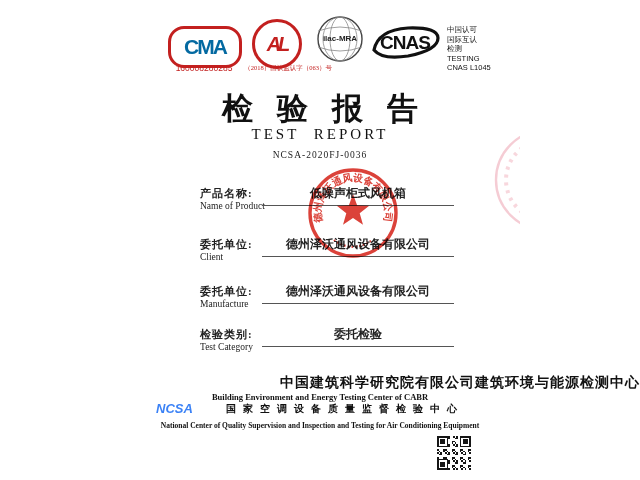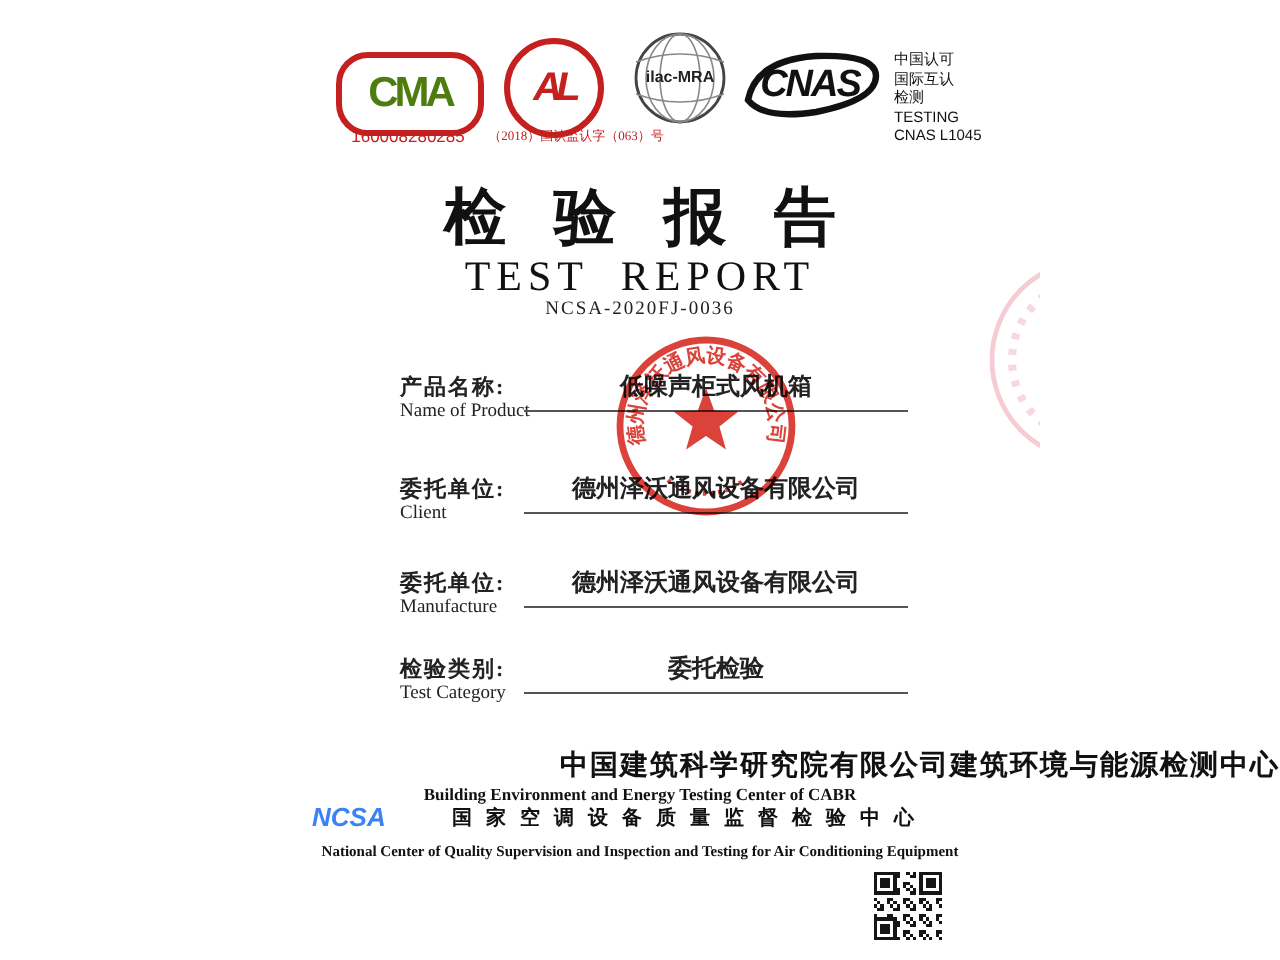--- a/index.html
+++ b/index.html
@@ -3,41 +3,41 @@
 <meta charset="utf-8">
 <style>
   html,body{margin:0;padding:0;}
   body{width:640px;height:480px;background:#ffffff;overflow:hidden;
        font-family:"Liberation Serif","DejaVu Serif",serif;color:#1c1c1c;}
   .page{position:absolute;left:0;top:0;width:640px;height:480px;background:#fff;}
   .abs{position:absolute;}
 
   
   .cma{left:168px;top:26px;width:68px;height:36px;border:3px solid #c3201f;border-radius:16px;
-       display:flex;align-items:center;justify-content:center;color:#4d7c0f;
+       display:flex;align-items:center;justify-content:center;color:#0369a1;
        font-family:"Liberation Sans",sans-serif;font-weight:bold;font-size:21px;letter-spacing:-2px;}
   .cma-num{left:166px;top:63px;width:76px;color:#c3201f;font-size:8.5px;text-align:center;
        font-family:"Liberation Sans",sans-serif;}
   .cal{left:252px;top:19px;width:44px;height:44px;border:3px solid #c3201f;border-radius:50%;
        display:flex;align-items:center;justify-content:center;color:#c3201f;
        font-family:"Liberation Sans",sans-serif;font-weight:bold;font-size:20px;font-style:italic;letter-spacing:-3px;}
   .cal-cap{left:238px;top:64px;width:100px;color:#c3201f;font-size:6.5px;text-align:center;white-space:nowrap;}
   .ilac{left:316px;top:15px;width:48px;height:48px;}
   .ilac-label{left:316px;top:34px;width:48px;text-align:center;color:#222;
        font-family:"Liberation Sans",sans-serif;font-weight:bold;font-size:8px;}
-  .cnas{left:368px;top:24px;width:74px;height:38px;font-style:italic;}
+  .cnas{left:368px;top:24px;width:74px;height:38px;}
   .cnas-word{position:absolute;left:0;top:8px;width:74px;text-align:center;color:#111;
        font-family:"Liberation Sans",sans-serif;font-weight:bold;font-size:19px;letter-spacing:-1px;}
   .accred{left:447px;top:25px;width:60px;font-family:"Liberation Sans",sans-serif;
        font-size:7.5px;font-weight:normal;line-height:9.5px;color:#111;}
 
   
   .title-cn{left:0;top:88px;width:640px;text-align:center;font-size:31px;font-weight:bold;
        letter-spacing:24px;padding-left:24px;box-sizing:border-box;color:#111;}
-  .title-en{left:0;top:126px;width:640px;text-align:center;font-size:21px;
+  .title-en{left:0;top:126px;width:640px;text-align:center;font-size:15px;
        letter-spacing:3px;word-spacing:8px;color:#111;}
   .report-no{left:0;top:150px;width:640px;text-align:center;font-size:9.5px;letter-spacing:1px;color:#222;}
 
   
   .frow{left:200px;width:255px;height:40px;}
   .flab-cn{position:absolute;left:0;top:0;font-size:11px;font-weight:bold;color:#222;letter-spacing:1px;}
   .flab-en{position:absolute;left:0;top:15px;font-size:9.5px;color:#222;}
   .fval{position:absolute;left:62px;top:-1px;width:192px;text-align:center;font-size:12px;
        font-weight:bold;color:#222;border-bottom:1px solid #555;padding-bottom:3px;}
   .r1{top:186px;} .r2{top:237px;} .r3{top:284px;} .r4{top:327px;}

